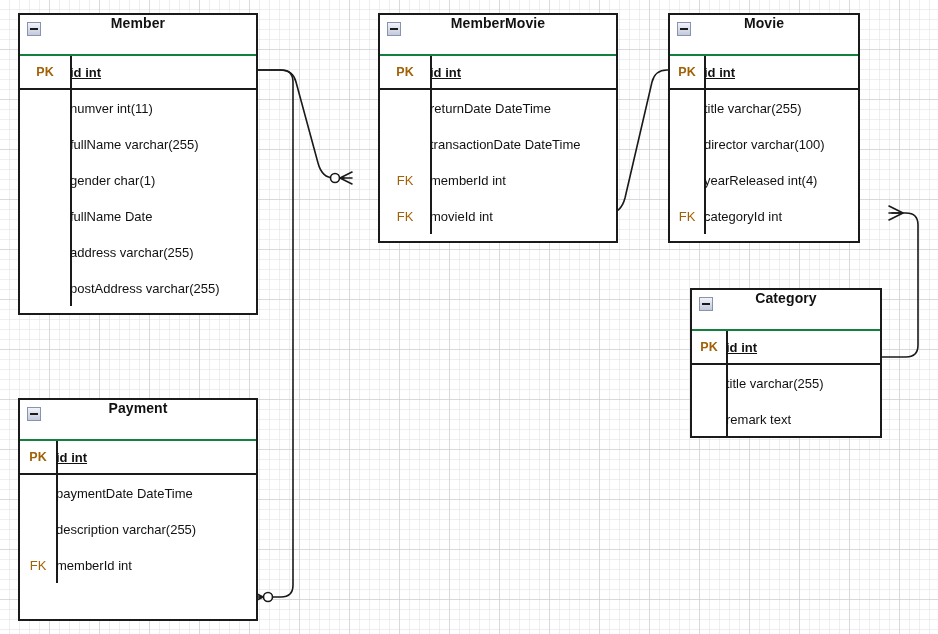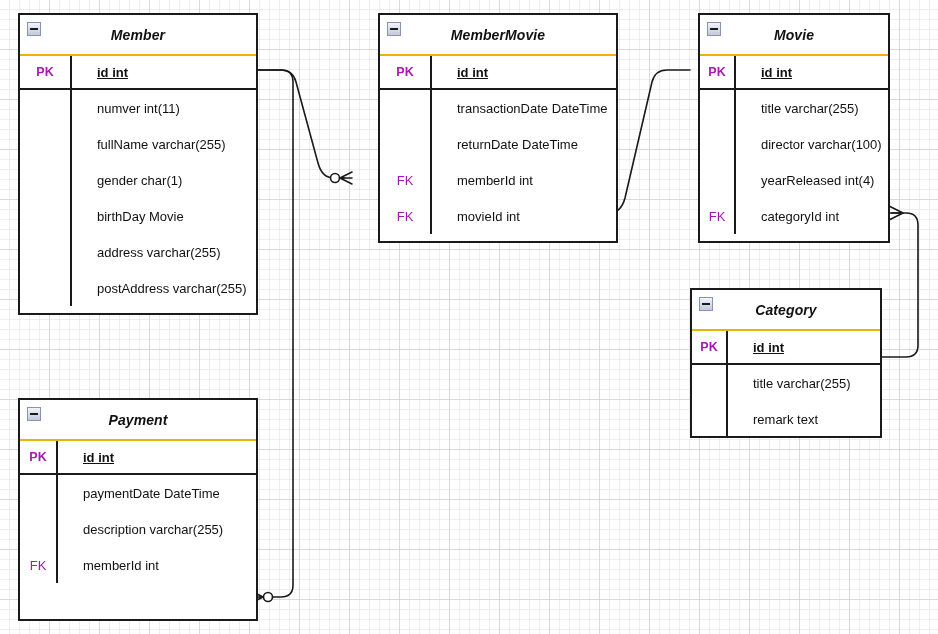--- a/index.html
+++ b/index.html
@@ -37,25 +37,24 @@
     position: absolute;
     box-sizing: border-box;
     background: #ffffff;
     border: 2px solid #1a1a1a;
     z-index: 3;
   }
   .ent-header {
     position: relative;
     height: 41px;
     box-sizing: border-box;
-    border-bottom: 2px solid #eab308;
+    border-bottom: 2px solid #15803d;
     display: flex;
-    align-items: center;
+    align-items: flex-start;
     justify-content: center;
-    font-style: italic;
   }
   .ent-title {
     font-size: 14px;
     font-weight: bold;
     color: #111111;
     letter-spacing: 0.1px;
   }
   .collapse-box {
     position: absolute;
     left: 7px;
@@ -99,28 +98,28 @@
     border-bottom: 2px solid #1a1a1a;
     height: 34px;
   }
   .row-key {
     width: 50px;
     flex: 0 0 50px;
     box-sizing: border-box;
     text-align: center;
     font-size: 12.5px;
     font-weight: bold;
-    color: #a21caf;
+    color: #a16207;
   }
   .row-key.fk {
     font-weight: normal;
     font-size: 13px;
   }
   .row-name {
-    padding-left: 27px;
+    padding-left: 0;
     font-size: 13px;
     color: #111111;
     white-space: nowrap;
   }
   .row.pk-row .row-name {
     font-weight: bold;
     text-decoration: underline;
   }
 </style>
 </head>
@@ -183,21 +182,21 @@
       <div class="row">
         <span class="row-key"></span>
         <span class="row-name">fullName varchar(255)</span>
       </div>
       <div class="row">
         <span class="row-key"></span>
         <span class="row-name">gender char(1)</span>
       </div>
       <div class="row">
         <span class="row-key"></span>
-        <span class="row-name">birthDay Movie</span>
+        <span class="row-name">fullName Date</span>
       </div>
       <div class="row">
         <span class="row-key"></span>
         <span class="row-name">address varchar(255)</span>
       </div>
       <div class="row">
         <span class="row-key"></span>
         <span class="row-name">postAddress varchar(255)</span>
       </div>
     </div>
@@ -211,38 +210,38 @@
       <span class="ent-title">MemberMovie</span>
     </div>
     <div class="ent-body">
       <div class="key-divider"></div>
       <div class="row pk-row">
         <span class="row-key">PK</span>
         <span class="row-name">id int</span>
       </div>
       <div class="row">
         <span class="row-key"></span>
+        <span class="row-name">returnDate DateTime</span>
+      </div>
+      <div class="row">
+        <span class="row-key"></span>
         <span class="row-name">transactionDate DateTime</span>
-      </div>
-      <div class="row">
-        <span class="row-key"></span>
-        <span class="row-name">returnDate DateTime</span>
       </div>
       <div class="row">
         <span class="row-key fk">FK</span>
         <span class="row-name">memberId int</span>
       </div>
       <div class="row">
         <span class="row-key fk">FK</span>
         <span class="row-name">movieId int</span>
       </div>
     </div>
   </div>
 
-  <div class="entity" style="left:698px; top:13px; width:192px; height:230px;">
+  <div class="entity" style="left:668px; top:13px; width:192px; height:230px;">
     <div class="ent-header">
       <div class="collapse-box">
           <i></i>
         </div>
       <span class="ent-title">Movie</span>
     </div>
     <div class="ent-body">
       <div class="key-divider" style="left:34px;"></div>
       <div class="row pk-row">
         <span class="row-key" style="width:34px;flex:0 0 34px;">PK</span>

